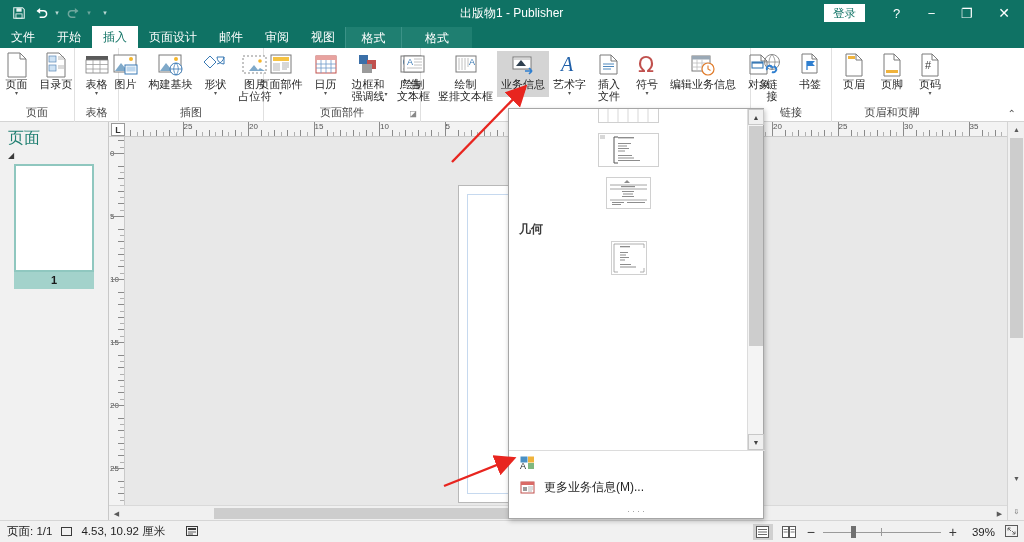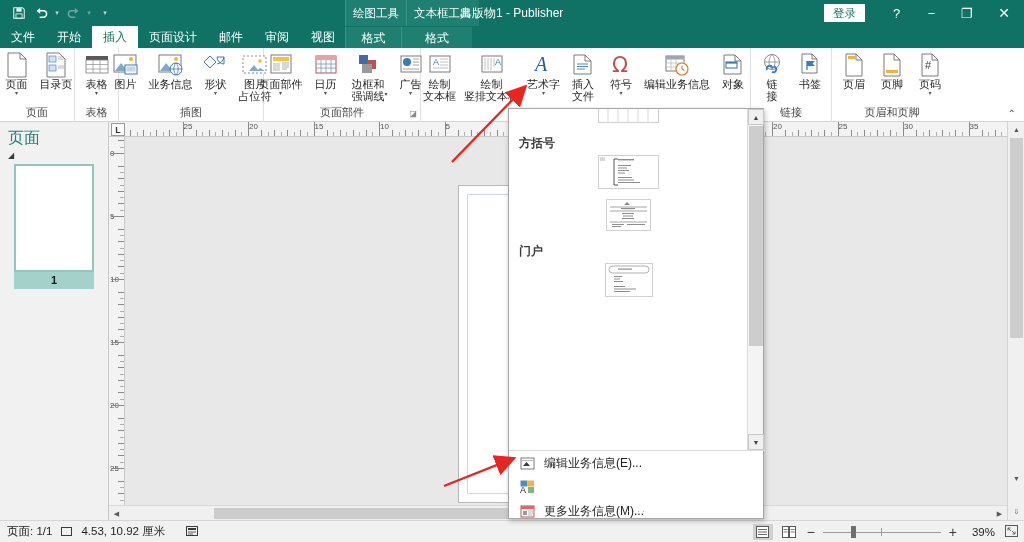--- a/index.html
+++ b/index.html
@@ -227,24 +227,20 @@
     <div class="qat-btn dim">
       <svg width="15" height="13" viewBox="0 0 16 14">
           <path d="M12 4H6a3.5 3.5 0 0 0 0 7h4" fill="none" stroke="#6fa79d" stroke-width="1.6"></path>
           <path d="M9.5 1l3.9 3.2-4 3.2z" fill="#6fa79d"></path>
         </svg>
     </div>
     <div class="qat-caret dim">▾</div>
     <div class="qat-caret" style="margin-left:6px;">▾</div>
   </div>
 
-  <div class="ctx-tabs">
-    <div class="ctx-tab">绘图工具</div>
-    <div class="ctx-tab">文本框工具</div>
-  </div>
 
   <div class="titletext">出版物1  -  Publisher</div>
 
   <div class="win-right">
     <div class="signin">登录</div>
     <div class="wbtn">?</div>
     <div class="wbtn">−</div>
     <div class="wbtn">❐</div>
     <div class="wbtn close">✕</div>
   </div>
@@ -328,21 +324,21 @@
       <div class="ritem">
         <div class="ico">
           <svg width="28" height="25" viewBox="0 0 28 25">
               <rect x="2" y="2" width="22" height="17" fill="#fff" stroke="#7a7a7a"></rect>
               <circle cx="19" cy="6" r="2" fill="#f5b52a"></circle>
               <path d="M3 18l6-8 5 6 3-3 6 5z" fill="#7fa9c9"></path>
               <circle cx="19" cy="16" r="6" fill="#fff" stroke="#3a7ab5"></circle>
               <path d="M13 16h12M19 10c3 3 3 9 0 12M19 10c-3 3-3 9 0 12" fill="none" stroke="#3a7ab5" stroke-width=".8"></path>
             </svg>
         </div>
-        <div class="lbl">业务信息</div>
+        <div class="lbl">构建基块</div>
       </div>
       <div class="ritem">
         <div class="ico">
           <svg width="28" height="25" viewBox="0 0 28 25">
               <path d="M8 3l6 6-6 6-6-6z" fill="#fff" stroke="#3a7ab5"></path>
               <path d="M15 4h7v7a7 7 0 0 1-7-7z" fill="#fff" stroke="#3a7ab5"></path>
               <path d="M22 4a9 9 0 0 1-7 7" fill="none" stroke="#3a7ab5"></path>
             </svg>
         </div>
         <div class="lbl">形状</div>
@@ -434,20 +430,32 @@
       <div class="ritem">
         <div class="ico">
           <svg width="26" height="25" viewBox="0 0 26 25">
               <rect x="3" y="3" width="20" height="16" fill="#fff" stroke="#7a7a7a"></rect>
               <text x="16" y="12" font-size="9" fill="#3a7ab5" font-family="Liberation Sans">A</text>
               <path d="M6 5v12M9 5v12M12 5v12M15 5v9" stroke="#b0b0b0" stroke-width=".8"></path>
             </svg>
         </div>
         <div class="lbl">绘制</div>
         <div class="lbl2">竖排文本框</div>
+      </div>
+      <div class="ritem sel">
+        <div class="ico">
+          <svg width="26" height="25" viewBox="0 0 26 25">
+              <rect x="3" y="4" width="18" height="12" fill="#fff" stroke="#7a7a7a"></rect>
+              <path d="M6 13l5-6 5 6z" fill="#2f3f4f"></path>
+              <path d="M4 6h16" stroke="#9a9a9a" stroke-width=".8"></path>
+              <path d="M15 18h7m0 0l-3-3m3 3l-3 3" stroke="#2f7fd0" stroke-width="1.6" fill="none"></path>
+            </svg>
+        </div>
+        <div class="lbl">业务信息</div>
+        <div class="dd">▾</div>
       </div>
       <div class="ritem">
         <div class="ico">
           <svg width="26" height="25" viewBox="0 0 26 25">
               <text x="4" y="18" font-size="20" fill="#1f5fa8" font-family="Liberation Serif" font-style="italic">A</text>
             </svg>
         </div>
         <div class="lbl">艺术字</div>
         <div class="dd">▾</div>
       </div>
@@ -824,21 +832,20 @@
                 <rect x="34" y="4" width="4" height="1"></rect>
               <rect x="44" y="2" width="4" height="1"></rect>
                 <rect x="44" y="4" width="4" height="1"></rect>
             </g>
           </svg>
         </div>
       </div>
     </div>
 
     <div class="gal-section">
-      <div class="gal-head">方括号</div>
       <div class="gal-thumbrow">
         <div class="gthumb" style="width:61px;height:34px;">
           <svg width="59" height="32" viewBox="0 0 59 32">
             <rect x="1" y="1" width="5" height="4" fill="#d8d8d8"></rect>
             <path d="M15 3v26M15 3h4M15 29h4" stroke="#555" stroke-width="1" fill="none"></path>
             <g fill="#8d8d8d">
               <rect x="19" y="3" width="16" height="1.4"></rect>
               <rect x="19" y="9" width="13" height="1"></rect>
                 <rect x="19" y="11.5" width="9" height="1"></rect>
               <rect x="19" y="14" width="11" height="1"></rect>
@@ -866,61 +873,52 @@
               <rect x="5" y="24" width="12" height="1"></rect>
                 <rect x="20" y="24" width="18" height="1"></rect>
               <rect x="5" y="26" width="9" height="1"></rect>
             </g>
           </svg>
         </div>
       </div>
     </div>
 
 
-
     <div class="gal-section">
-      <div class="gal-head">门户</div>
+      <div class="gal-head">几何</div>
       <div class="gal-thumbrow">
-        <div class="gthumb" style="width:48px;height:34px;">
-          <svg width="46" height="32" viewBox="0 0 46 32">
-            <rect x="3" y="2" width="40" height="7" rx="3.5" fill="none" stroke="#9a9a9a" stroke-width=".8"></rect>
+        <div class="gthumb" style="width:36px;height:34px;">
+          <svg width="34" height="32" viewBox="0 0 34 32">
+            <path d="M2 2h30v4M2 2v28h4" fill="none" stroke="#9a9a9a" stroke-width=".8"></path>
+            <path d="M32 30h-4M32 30v-4" fill="none" stroke="#9a9a9a" stroke-width=".8"></path>
             <g fill="#8d8d8d">
-              <rect x="12" y="4.5" width="14" height="1.2"></rect>
-              <rect x="8" y="12" width="8" height="1"></rect>
-                <rect x="8" y="14.5" width="6" height="1"></rect>
-              <rect x="8" y="17" width="9" height="1"></rect>
+              <rect x="8" y="4" width="10" height="1.3"></rect>
+              <rect x="8" y="10" width="8" height="1"></rect>
+                <rect x="8" y="12.5" width="6" height="1"></rect>
+              <rect x="8" y="15" width="9" height="1"></rect>
+                <rect x="8" y="17.5" width="5" height="1"></rect>
               <rect x="8" y="22" width="11" height="1"></rect>
-                <rect x="8" y="24.5" width="22" height="1"></rect>
-              <rect x="8" y="27" width="16" height="1"></rect>
+                <rect x="8" y="24.5" width="16" height="1"></rect>
             </g>
           </svg>
         </div>
       </div>
     </div>
+
   </div>
 
   <div class="gscroll">
     <div class="ga">▲</div>
     <div class="gthumbbar"></div>
     <div class="ga gb">▼</div>
   </div>
 
   <div class="menu-sep"></div>
 
   <div class="menulist">
-    <div class="menuitem">
-      <span class="mi-icon">
-        <svg width="15" height="13" viewBox="0 0 15 13">
-            <rect x="1" y="1" width="13" height="11" fill="#fff" stroke="#7a7a7a"></rect>
-            <path d="M3 9l3.5-4 3.5 4z" fill="#2f3f4f"></path>
-            <path d="M2 3.5h11" stroke="#9a9a9a" stroke-width=".7"></path>
-          </svg>
-      </span>
-      <span>编辑业务信息(E)...</span>
-    </div>
     <div class="menuitem">
       <span class="mi-icon">
         <svg width="15" height="14" viewBox="0 0 15 14">
             <rect x="0.5" y="0.5" width="7" height="6" fill="#4a90c4"></rect>
             <rect x="8" y="0.5" width="6" height="6" fill="#f0b33c"></rect>
             <rect x="8" y="7" width="6" height="6" fill="#7fb87f"></rect>
             <text x="0" y="13" font-size="9" fill="#1f1f1f" font-family="Liberation Sans">A</text>
           </svg>
       </span>
     </div>

